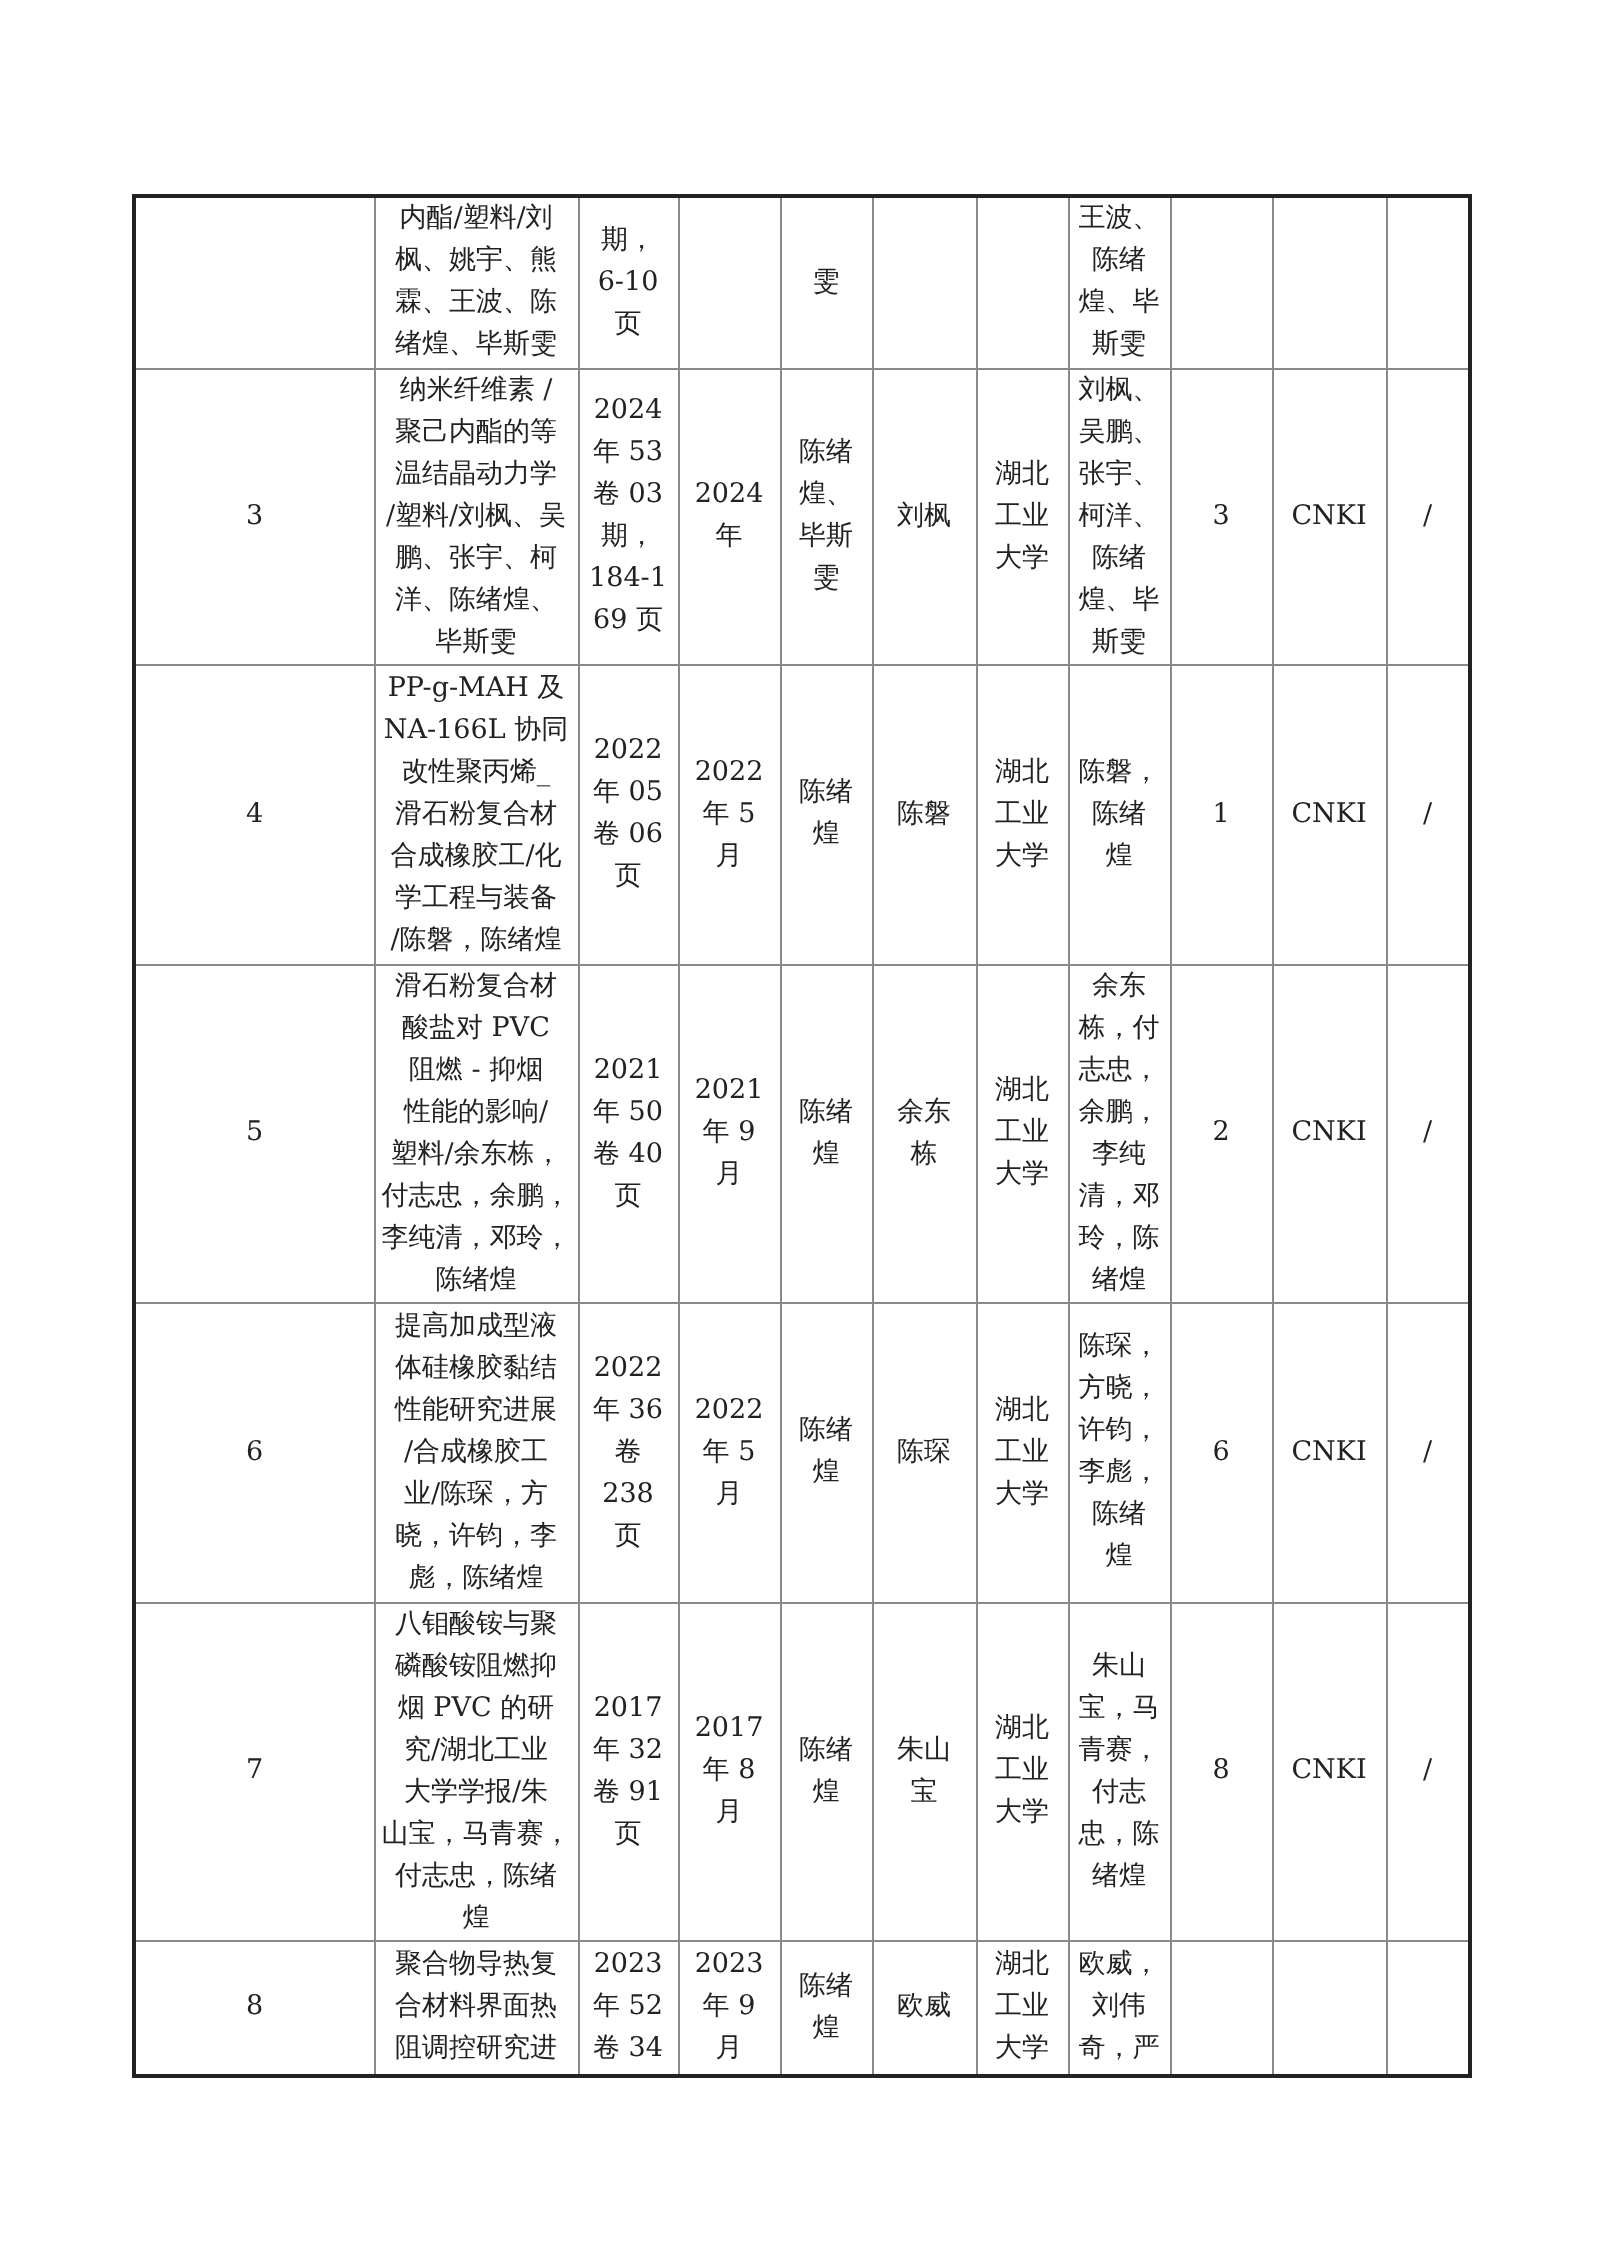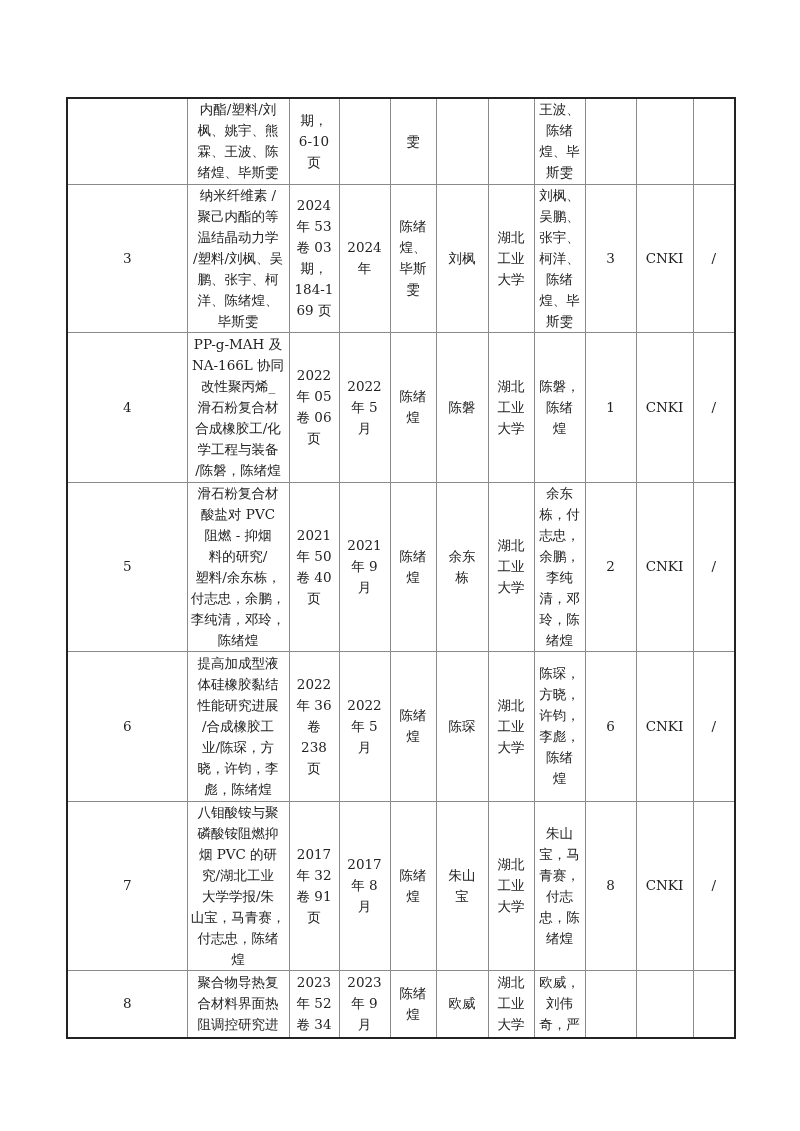--- a/index.html
+++ b/index.html
@@ -155,21 +155,21 @@
         <td>1</td>
         <td>CNKI</td>
         <td>/</td>
       </tr>
       <tr style="height: 169px;">
         <td>5</td>
         <td>
           <span class="ln">滑石粉复合材</span>
           <span class="ln">酸盐对 PVC</span>
           <span class="ln">阻燃 - 抑烟</span>
-          <span class="ln">料的研究/</span>
+          <span class="ln">性能的影响/</span>
           <span class="ln">塑料/余东栋，</span>
           <span class="ln">付志忠，余鹏，</span>
           <span class="ln">李纯清，邓玲，</span>
           <span class="ln">陈绪煌</span>
         </td>
         <td>
           <span class="ln">2021</span>
           <span class="ln">年 50</span>
           <span class="ln">卷 40</span>
           <span class="ln">页</span>

